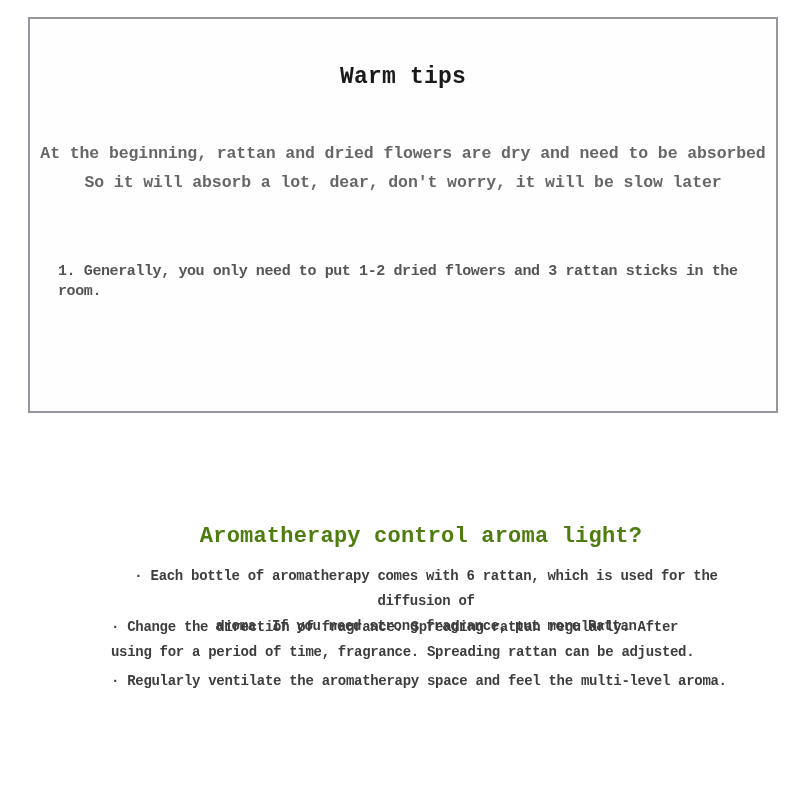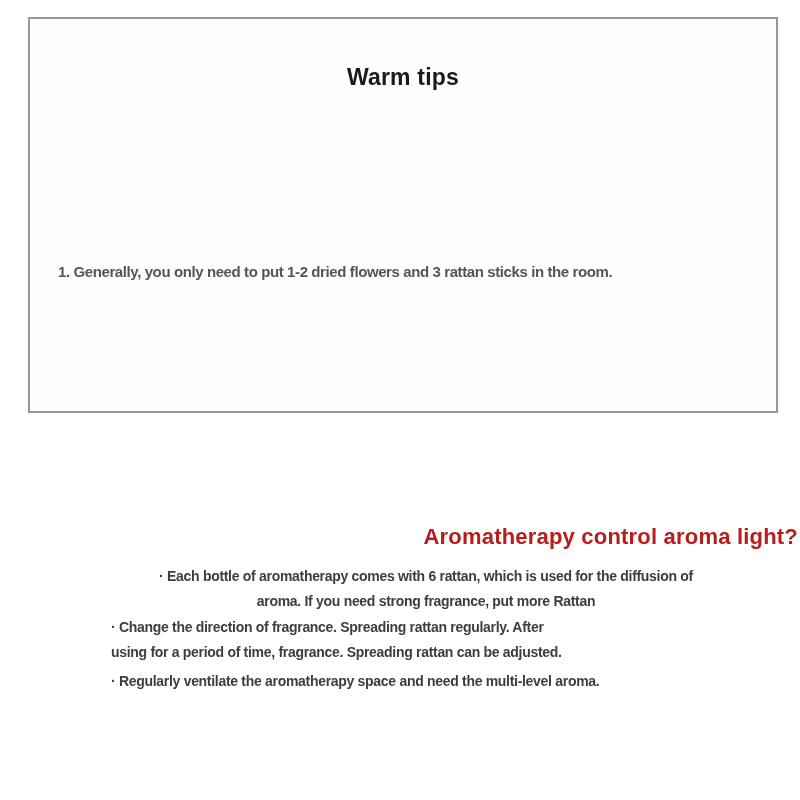--- a/index.html
+++ b/index.html
@@ -1,21 +1,21 @@
 <!DOCTYPE html>
 <html><head>
 <meta charset="utf-8">
 <style>
   html, body { margin: 0; padding: 0; background: #ffffff; }
   .page {
     position: relative;
     width: 798px;
     height: 800px;
     background: #ffffff;
-    font-family: Liberation Sans, sans-serif;
+    font-family: Liberation Mono, monospace;
     overflow: hidden;
   }
 
   
   .tips-box {
     position: absolute;
     left: 28px;
     top: 17px;
     width: 746px;
     height: 392px;
@@ -65,25 +65,25 @@
   .tips-item-2 { top: 282px; }
   .tips-item-3 { top: 321px; }
 
   
   .aroma-title {
     position: absolute;
     top: 523px;
     left: 44px;
     width: 754px;
     margin: 0;
-    text-align: right;
+    text-align: center;
     font-size: 22px;
     line-height: 28px;
     font-weight: 700;
-    color: #b91c1c;
+    color: #4d7c0f;
     letter-spacing: 0.2px;
   }
   .aroma-bullet {
     position: absolute;
     left: 111px;
     width: 630px;
     margin: 0;
     font-size: 14px;
     line-height: 25px;
     font-weight: 700;
@@ -95,25 +95,27 @@
   .aroma-bullet-2 { top: 615px; }
   .aroma-bullet-3 { top: 669px; }
 </style>
 </head>
 <body>
 
 <div class="page">
 
   <section class="tips-box">
     <h2 class="tips-title">Warm tips</h2>
+    <p class="tips-intro">At the beginning, rattan and dried flowers are dry and need to be absorbed
+So it will absorb a lot, dear, don't worry, it will be slow later</p>
     <p class="tips-item tips-item-1">1. Generally, you only need to put 1-2 dried flowers and 3 rattan sticks in the room.</p>
   </section>
 
   <section>
     <h2 class="aroma-title">Aromatherapy control aroma light?</h2>
     <p class="aroma-bullet aroma-bullet-1">·  Each bottle of aromatherapy comes with 6 rattan, which is used for the diffusion of
 aroma. If you need strong fragrance, put more Rattan</p>
     <p class="aroma-bullet aroma-bullet-2">· Change the direction of fragrance. Spreading rattan regularly. After
 using for a period of time, fragrance. Spreading rattan can be adjusted.</p>
-    <p class="aroma-bullet aroma-bullet-3">· Regularly ventilate the aromatherapy space and need the multi-level aroma.</p>
+    <p class="aroma-bullet aroma-bullet-3">· Regularly ventilate the aromatherapy space and feel the multi-level aroma.</p>
   </section>
 
 </div>
 
 </body></html>

